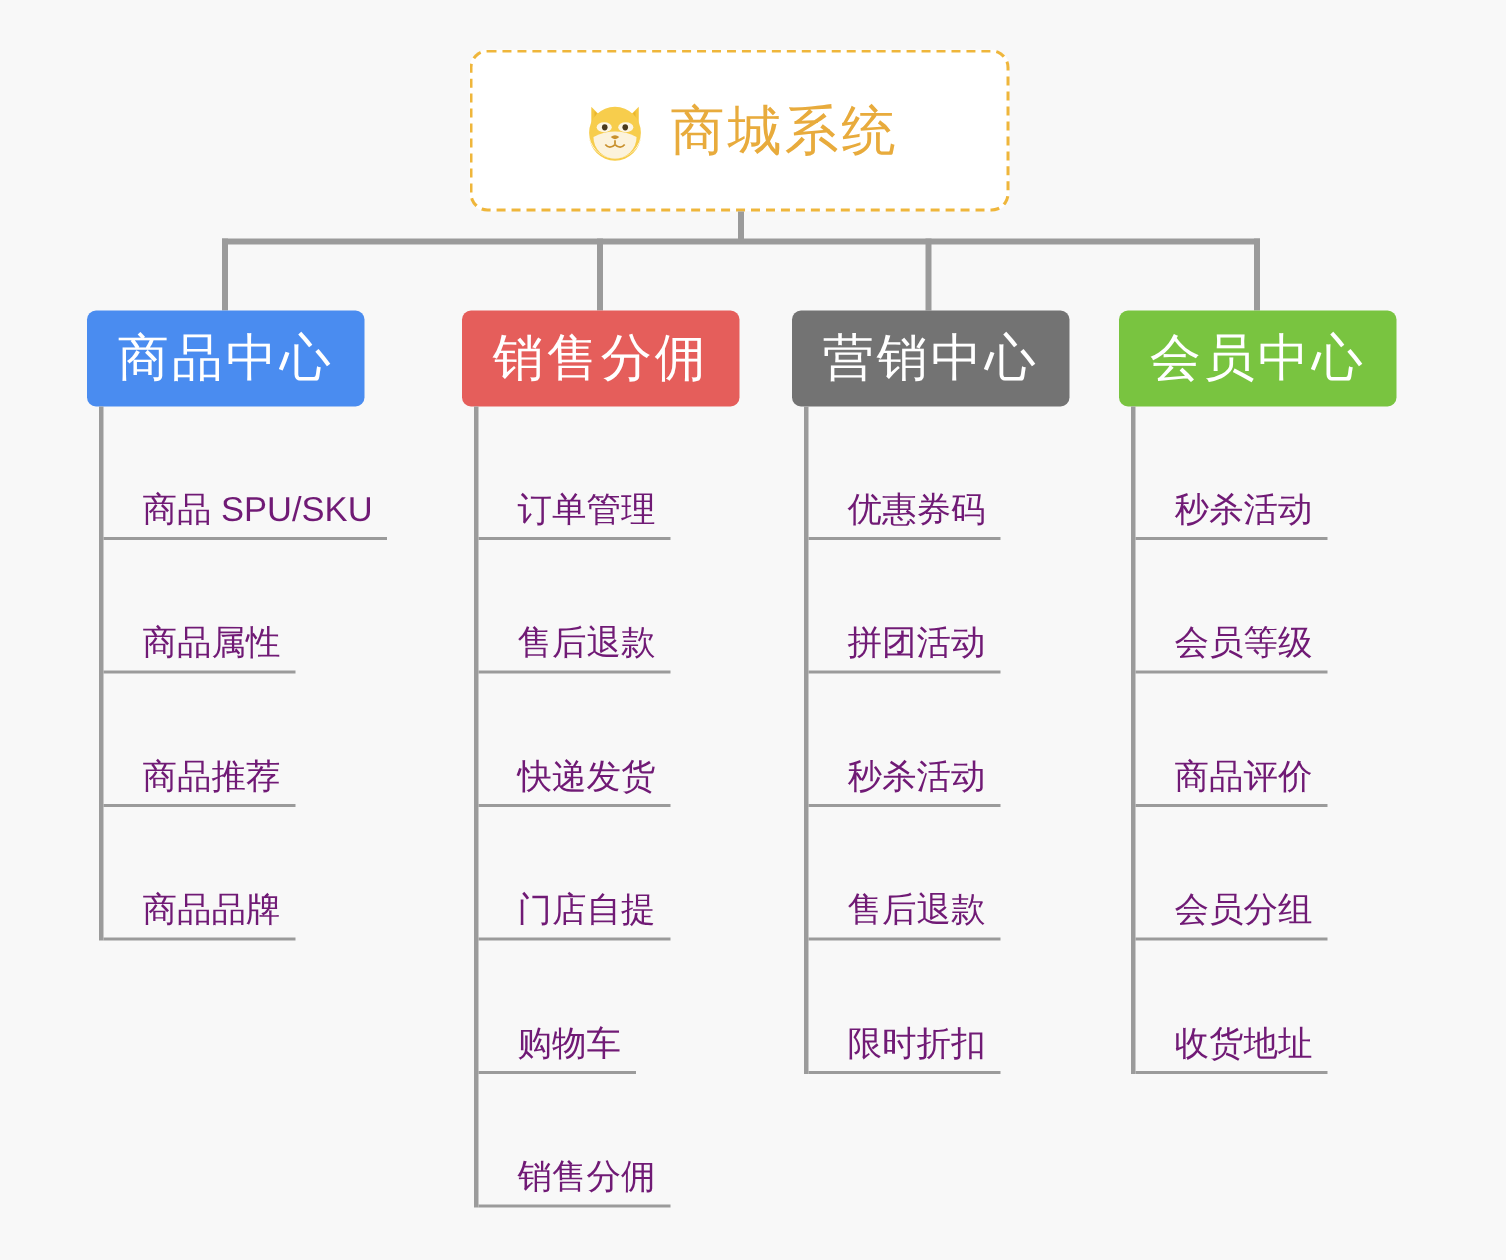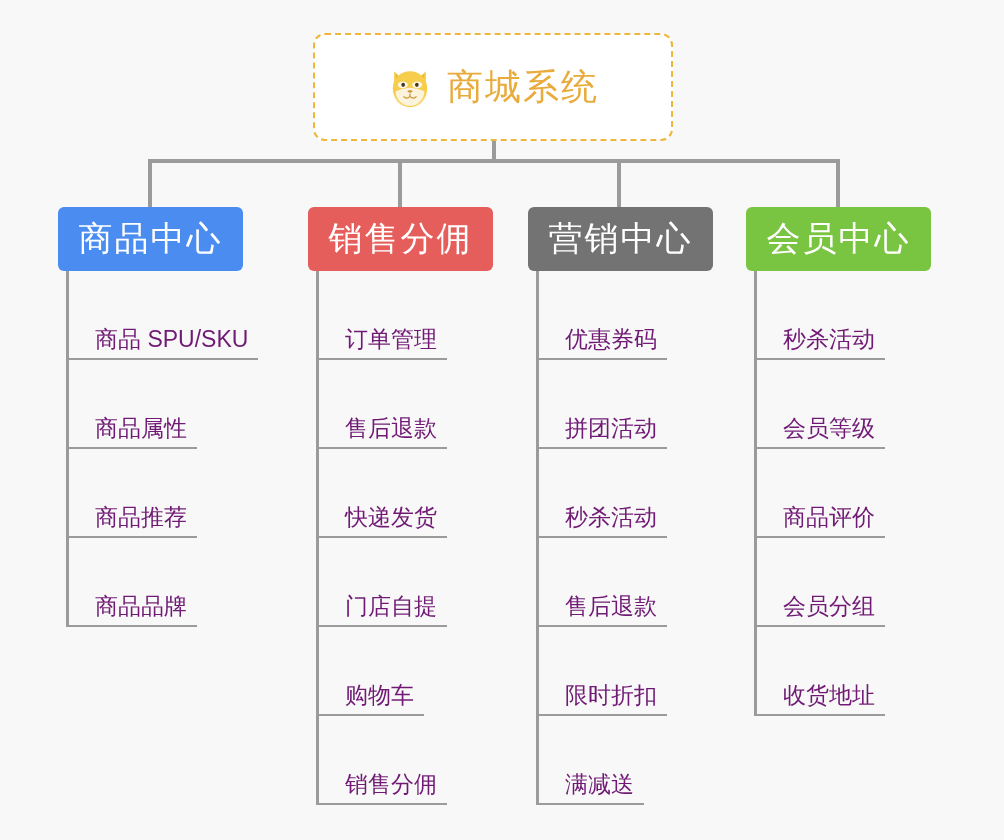--- a/index.html
+++ b/index.html
@@ -210,23 +210,20 @@
         </div>
       <div class="leaf">
           <span class="leaf-inner">秒杀活动</span>
         </div>
       <div class="leaf">
           <span class="leaf-inner">售后退款</span>
         </div>
       <div class="leaf">
           <span class="leaf-inner">限时折扣</span>
         </div>
-      <div class="leaf">
-          <span class="leaf-inner">满减送</span>
-        </div>
     </div>
   </div>
 
   <div class="column" id="col-3">
     <div class="col-header" style="background: rgb(121, 196, 64);">会员中心</div>
     <div class="branch">
       <div class="leaf">
           <span class="leaf-inner">秒杀活动</span>
         </div>
       <div class="leaf">

